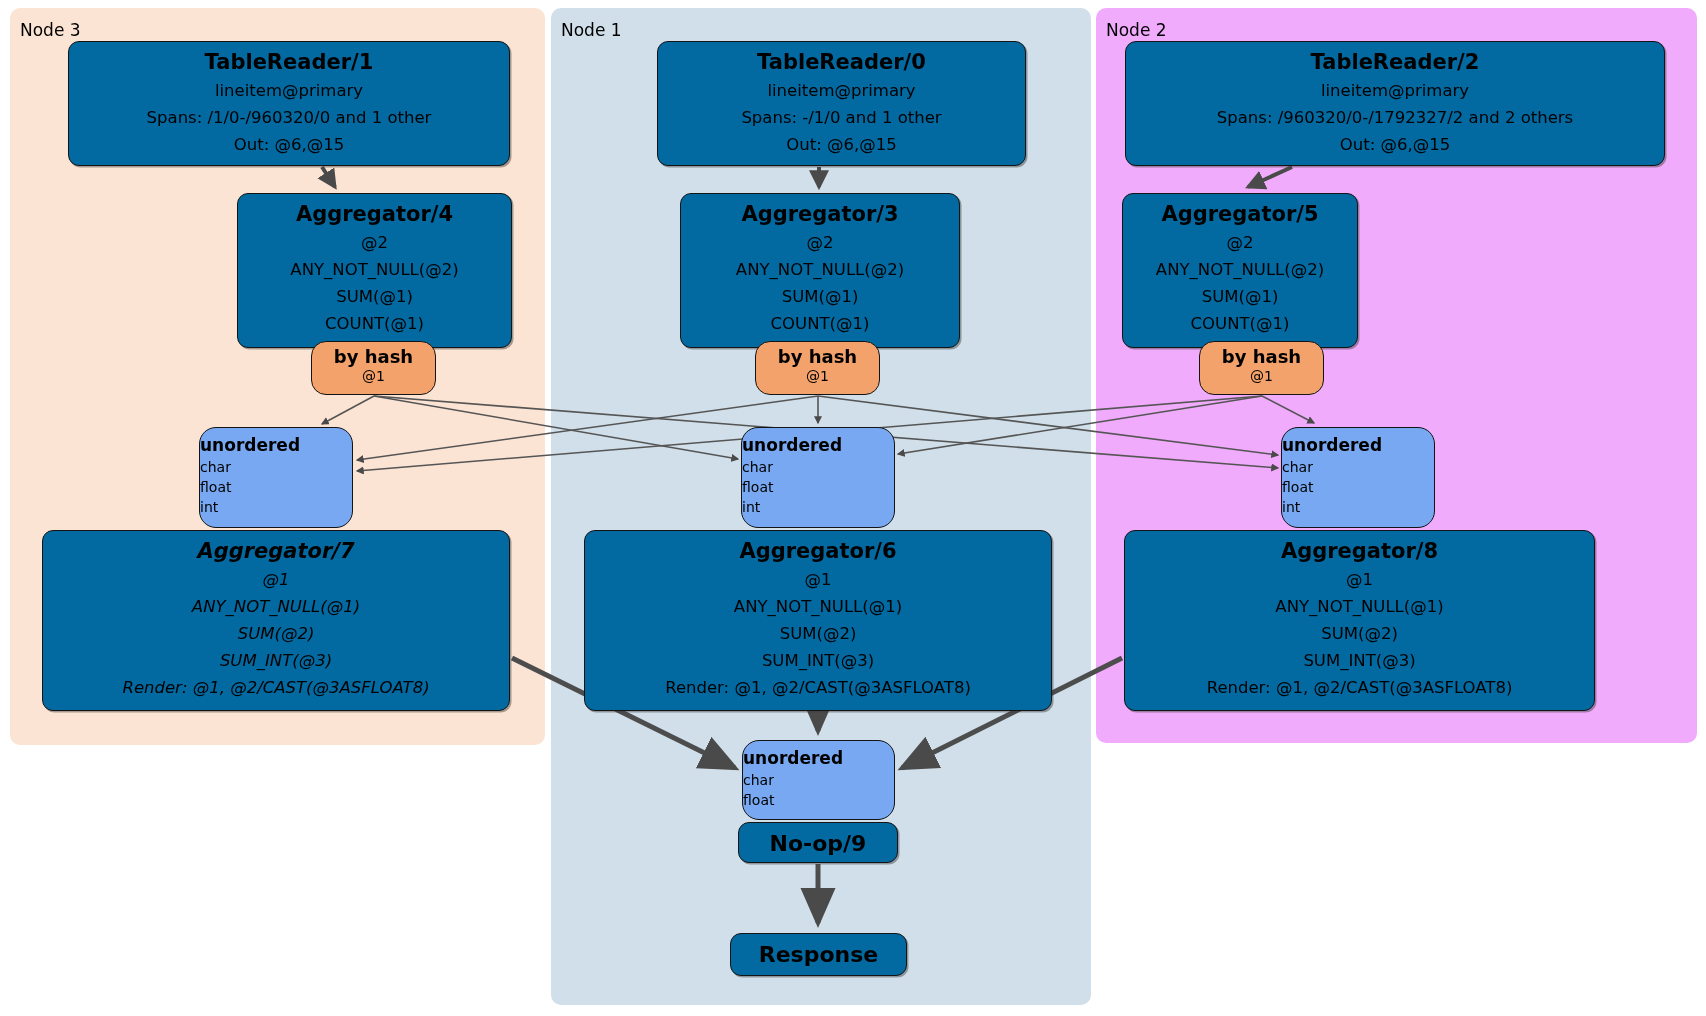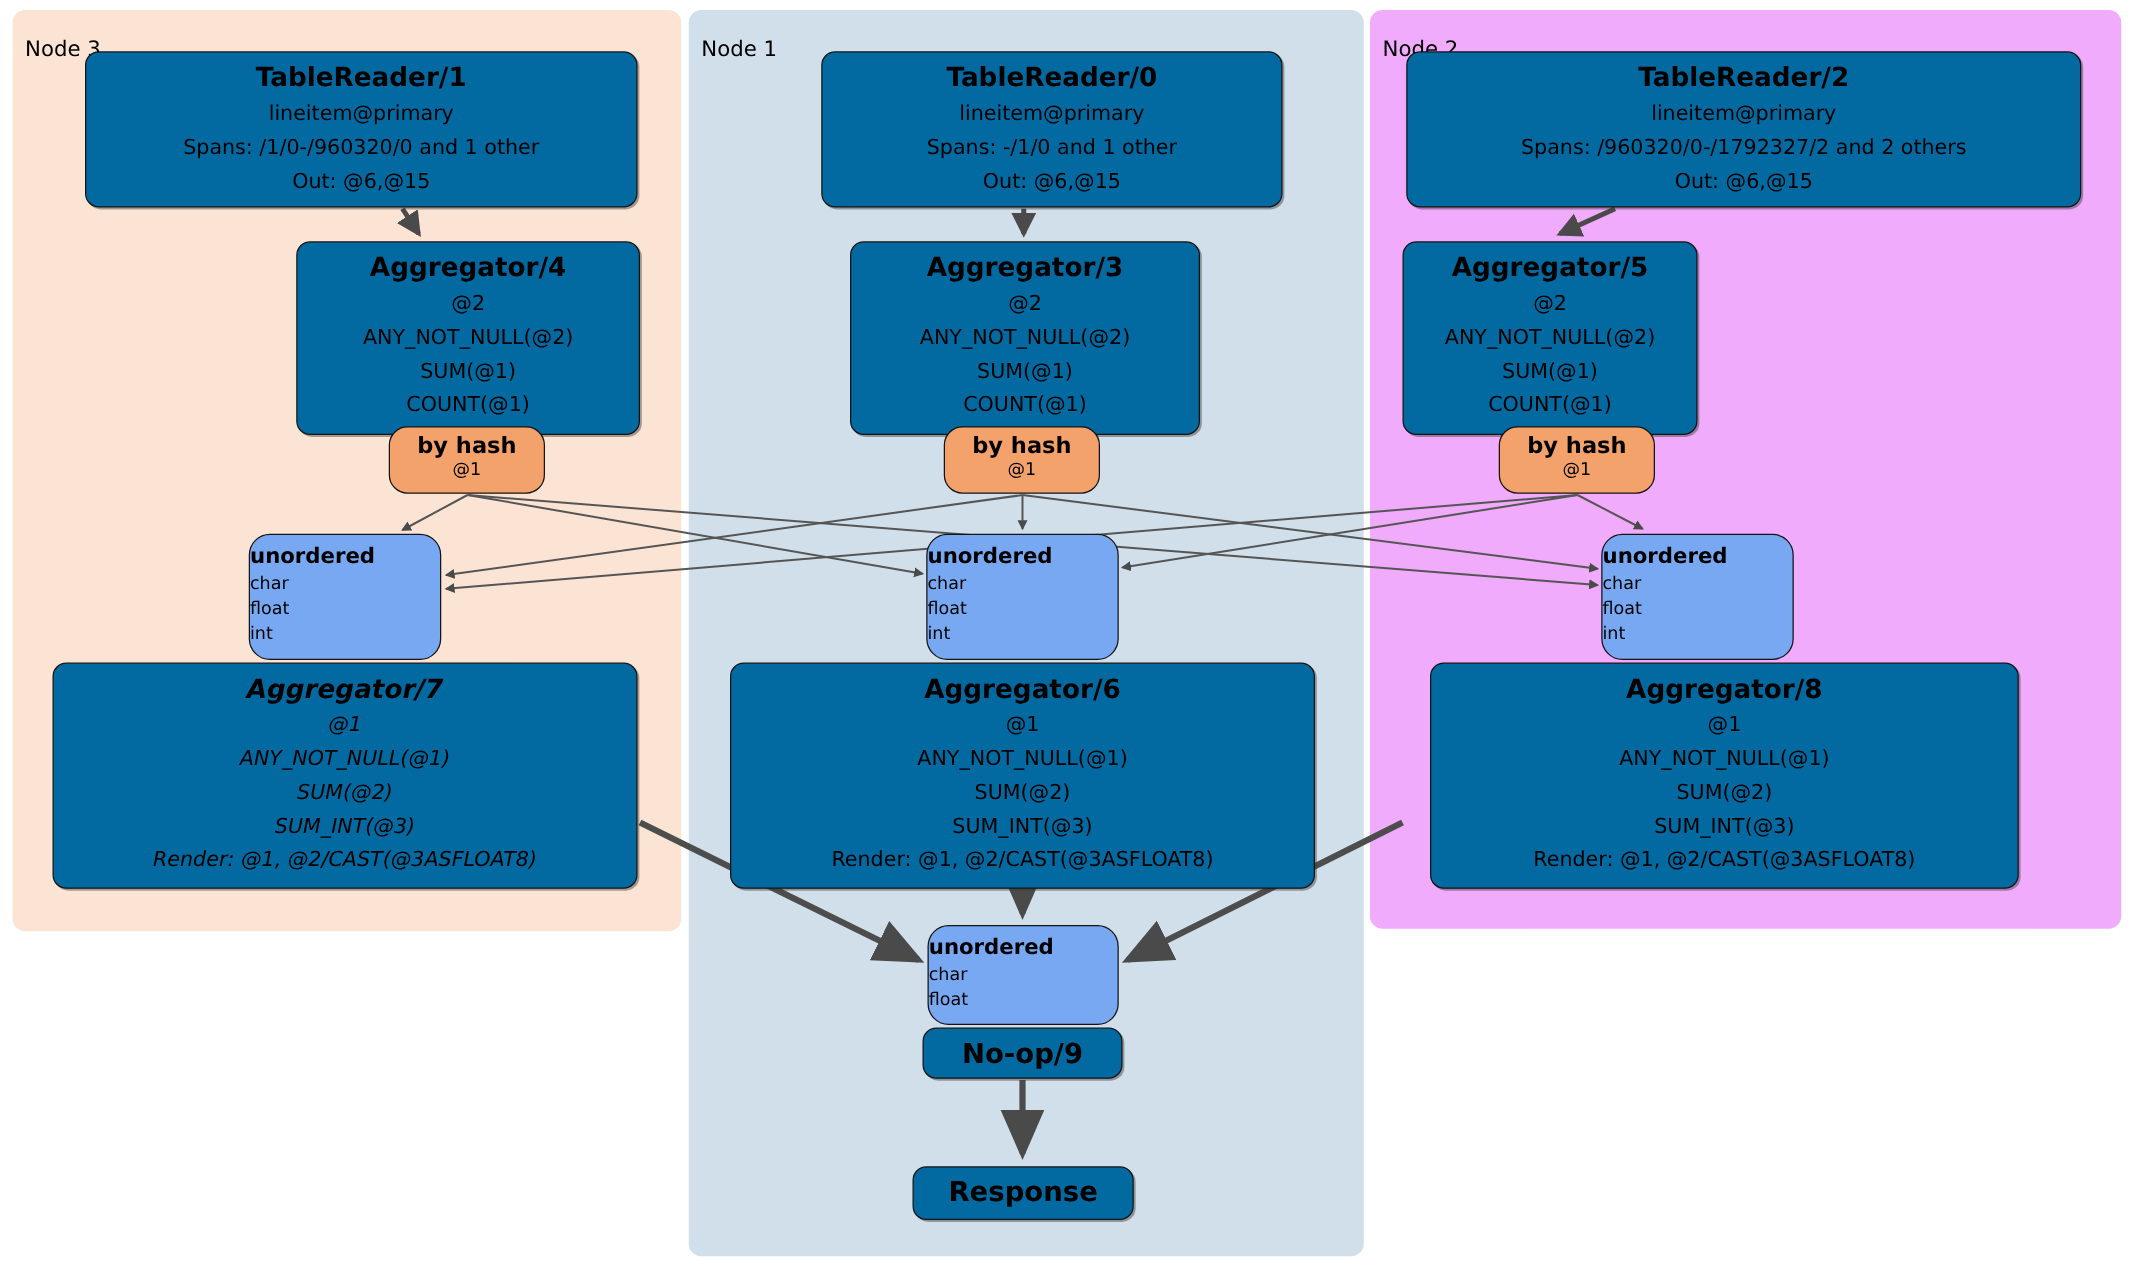--- a/index.html
+++ b/index.html
@@ -4,41 +4,41 @@
 <style>
   html,body{margin:0;padding:0;background:#ffffff;}
   #canvas{
     position:relative;width:1706px;height:1016px;overflow:hidden;
     font-family:"DejaVu Sans","Liberation Sans",sans-serif;color:#000;
   }
   .panel{position:absolute;border-radius:10px;z-index:0;}
   #panel-node3{left:10px;top:8px;width:535px;height:737px;background:#fce4d4;}
   #panel-node1{left:551px;top:8px;width:540px;height:997px;background:#d0dfe9;}
   #panel-node2{left:1096px;top:8px;width:601px;height:735px;background:#f0abfc;}
-  .panel-label{position:absolute;left:10px;top:22px;font-size:17px;}
+  .panel-label{position:absolute;left:10px;top:12px;font-size:17px;}
 
   #edges{position:absolute;left:0;top:0;z-index:1;}
 
   .proc{
     position:absolute;background:#0369a1;border:1.6px solid #141414;border-radius:11px;
     z-index:2;text-align:center;box-shadow:1.5px 1.5px 0 rgba(60,60,60,0.45);
     padding-top:5px;box-sizing:border-box;
   }
   .proc .title{font-weight:bold;font-size:21px;line-height:30px;}
   .proc .line{font-size:16.5px;line-height:27px;white-space:nowrap;}
 
   #proc-tr1{left:68px;top:41px;width:442px;height:125px;}
   #proc-tr0{left:657px;top:41px;width:369px;height:125px;}
   #proc-tr2{left:1125px;top:41px;width:540px;height:125px;}
   #proc-agg4{left:237px;top:193px;width:275px;height:155px;}
   #proc-agg3{left:680px;top:193px;width:280px;height:155px;}
   #proc-agg5{left:1122px;top:193px;width:236px;height:155px;}
   #proc-agg7{left:42px;top:530px;width:468px;height:181px;font-style:italic;}
   #proc-agg6{left:584px;top:530px;width:468px;height:181px;}
-  #proc-agg8{left:1124px;top:530px;width:471px;height:181px;margin-left:20px;}
+  #proc-agg8{left:1124px;top:530px;width:471px;height:181px;}
   #proc-noop{left:738px;top:822px;width:160px;height:41px;}
   #proc-response{left:730px;top:933px;width:177px;height:43px;}
   #proc-noop .title,#proc-response .title{font-size:22px;line-height:32px;}
 
   .router{
     position:absolute;width:125px;height:54px;background:#f4a26b;
     border:1.6px solid #141414;border-radius:15px;z-index:3;text-align:center;
     box-sizing:border-box;padding-top:4px;
   }
   .router .rtitle{font-weight:bold;font-size:18px;line-height:22px;}

